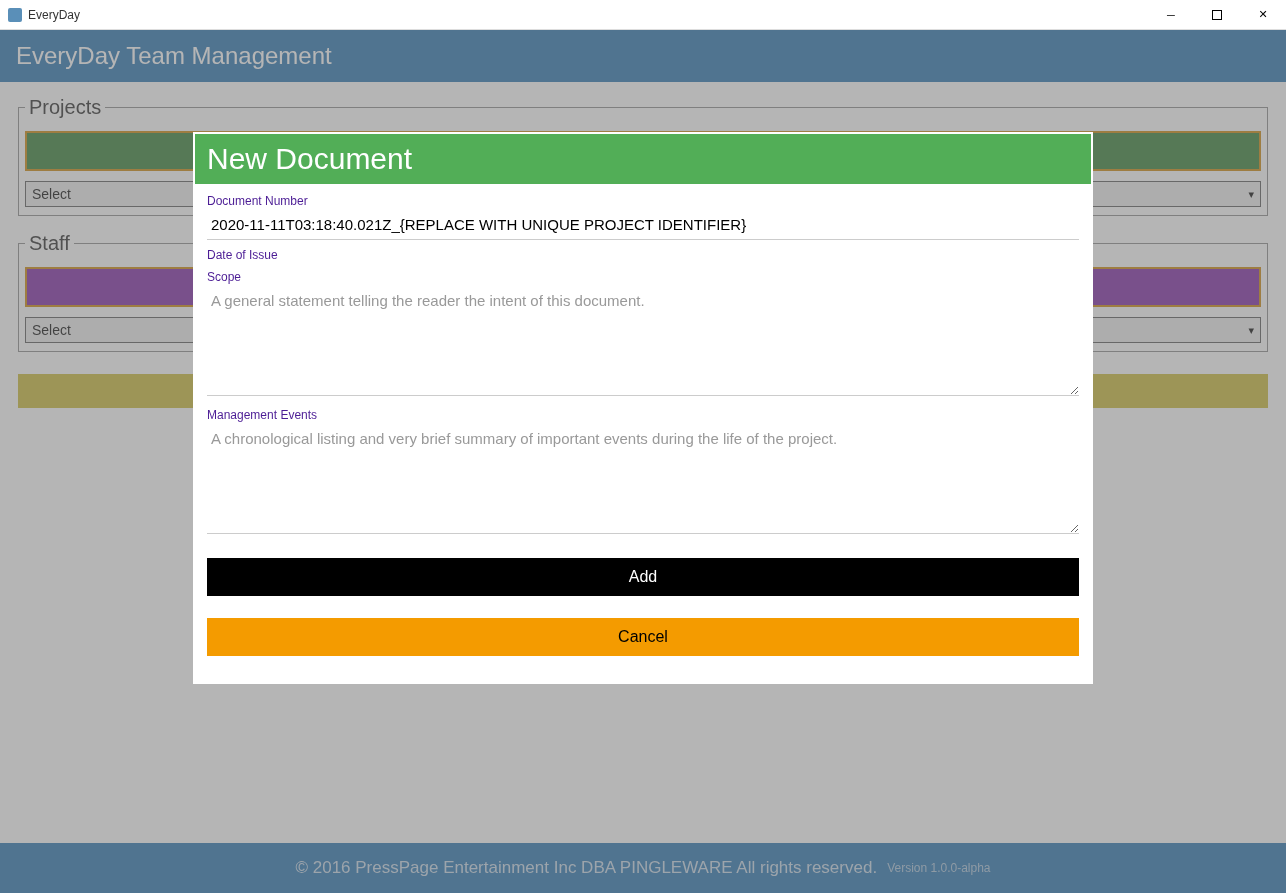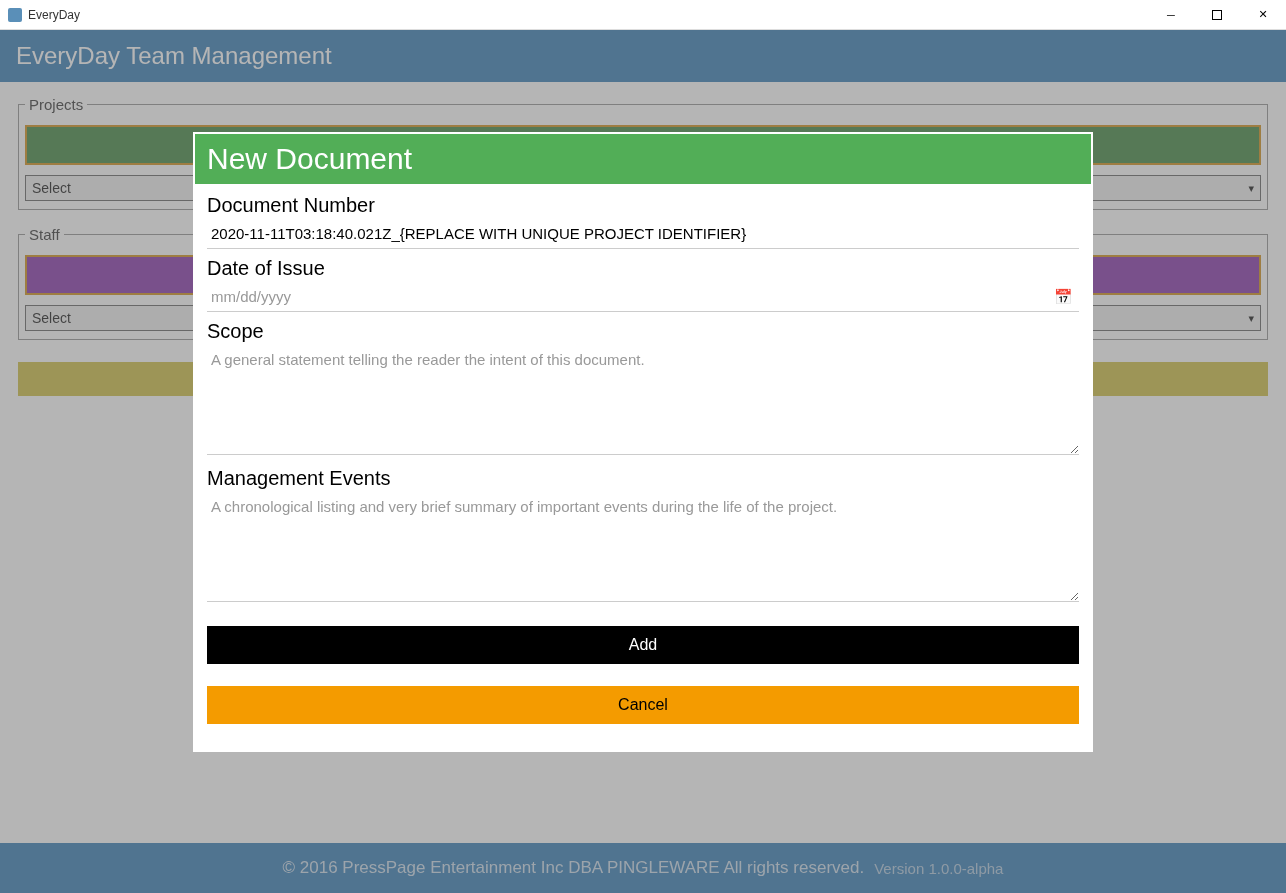--- a/index.html
+++ b/index.html
@@ -48,21 +48,21 @@
     background: #fff;
   }
   .content {
     padding: 14px 18px;
   }
   fieldset {
     border: 1px solid #888;
     margin-bottom: 16px;
     padding: 12px 6px 8px 6px;
   }
-  legend { font-size: 15px; padding: 0 4px; color: #222; }
+  legend { font-size: 20px; padding: 0 4px; color: #222; }
   .big-btn {
     width: 100%;
     height: 40px;
     border: 2px solid #cc8400;
     font-size: 15px;
     color: #fff;
     margin-bottom: 10px;
   }
   .btn-green { background: #2d7a2d; }
   .btn-purple { background: #7a1fa2; }
@@ -87,21 +87,21 @@
   
   .footer {
     position: absolute;
     bottom: 0; left:0; right:0;
     height: 50px;
     background: #1f6fae;
     color: #c8d9e8;
     display:flex; align-items:center; justify-content:center;
     font-size: 17px;
   }
-  .footer .ver { font-size: 15px; margin-left: 10px; color: #a8c3da; text-align: center; }
+  .footer .ver { font-size: 12px; margin-left: 10px; color: #a8c3da; text-align: center; }
 
   
   .overlay {
     position: absolute;
     top: 30px; left:0; right:0; bottom:0;
     background: rgba(120,120,120,0.55);
     display:flex;
     align-items: flex-start;
     justify-content: center;
   }
@@ -113,21 +113,21 @@
   }
   .modal-header {
     background: #52ae57;
     color: #fff;
     font-size: 30px;
     font-weight: 400;
     padding: 8px 12px;
     margin: 2px 2px 10px 2px;
   }
   .modal-body { padding: 0 14px; }
-  .field-label { font-size: 20px; color: #000000; margin-top: 8px; margin-bottom: 2px; }
+  .field-label { font-size: 12px; color: #4c1d95; margin-top: 8px; margin-bottom: 2px; }
   .txt-input, .date-input {
     width: 100%;
     border: none;
     border-bottom: 1px solid #ccc;
     padding: 6px 4px;
     font-size: 15px;
     font-family: inherit;
     background: #fff;
     outline: none;
   }
@@ -208,24 +208,20 @@
 </div>
 
 <div class="overlay">
   <div class="modal">
     <div class="modal-header">New Document</div>
     <div class="modal-body">
       <div class="field-label">Document Number</div>
       <input class="txt-input" type="text" value="2020-11-11T03:18:40.021Z_{REPLACE WITH UNIQUE PROJECT IDENTIFIER}" style="">
 
       <div class="field-label">Date of Issue</div>
-      <div class="date-input-wrap">
-        <input class="txt-input" type="text" placeholder="mm/dd/yyyy" style="">
-        <span class="date-icon">📅</span>
-      </div>
 
       <div class="field-label">Scope</div>
       <textarea class="textarea" placeholder="A general statement telling the reader the intent of this document." style=""></textarea>
 
       <div class="field-label">Management Events</div>
       <textarea class="textarea" placeholder="A chronological listing and very brief summary of important events during the life of the project." style=""></textarea>
     </div>
     <button class="modal-btn btn-black">Add</button>
     <button class="modal-btn btn-orange">Cancel</button>
   </div>

